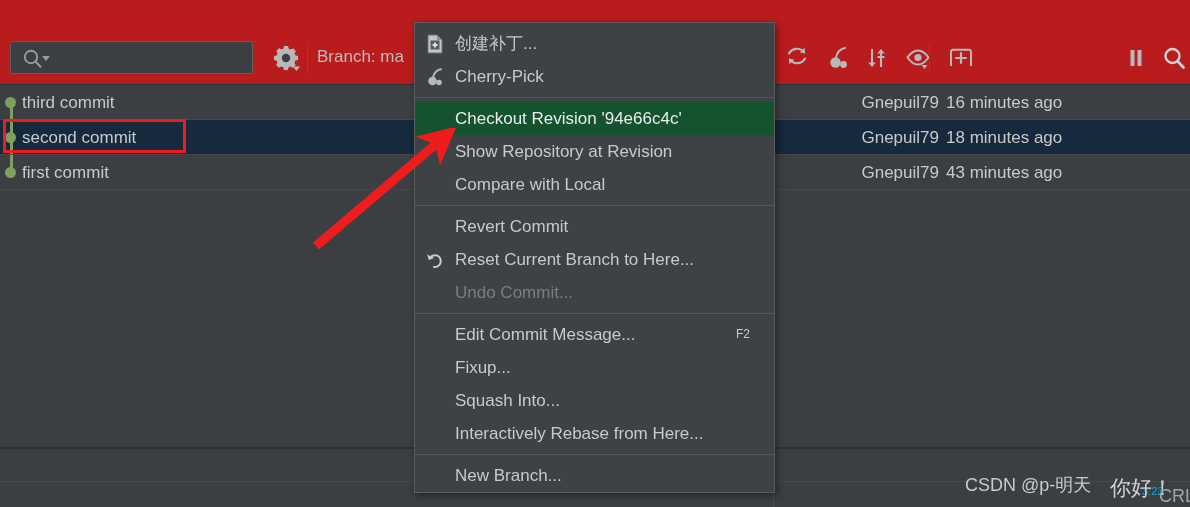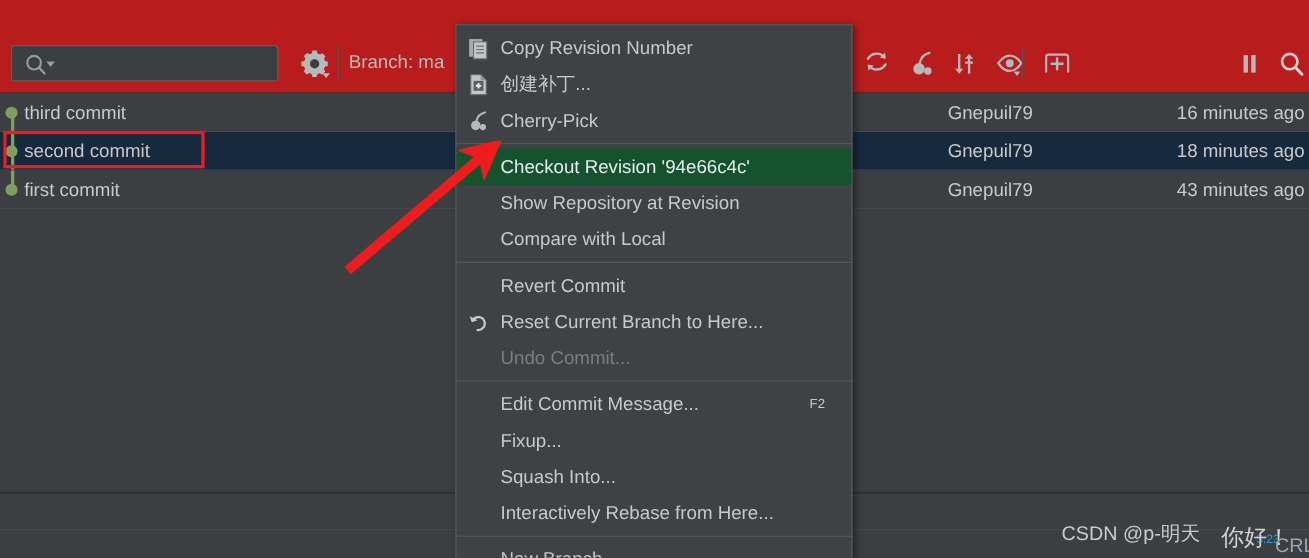--- a/index.html
+++ b/index.html
@@ -139,21 +139,21 @@
     right: 251px;
   }
   .commit-date {
     position: absolute;
     top: 8px;
     right: 4px;
     width: 240px;
     font-size: 17px;
     color: #c7c9cb;
     white-space: nowrap;
-    text-align: right;
+    text-align: left;
   }
   .ref-chip {
     position: absolute;
     top: 7px;
     right: 420px;
     height: 22px;
     padding: 0 7px 0 26px;
     line-height: 22px;
     background: #4e5254;
     color: #a9abad;
@@ -401,32 +401,20 @@
 
 </div>
 
 <div id="vert-divider-right-2"></div>
 <div id="panel-divider-1"></div>
 <div id="panel-divider-2"></div>
 <div id="vert-divider-right"></div>
 
 <div id="context-menu">
 
-  <div class="menu-item">
-    <svg class="mi-icon" viewBox="0 0 22 22">
-      <rect x="2.5" y="2.5" width="12" height="16" fill="#a9abad"></rect>
-      <rect x="6.5" y="5" width="12" height="15.5" fill="#c3c5c7" stroke="#6b6e70" stroke-width="1"></rect>
-      <g stroke="#6b6e70" stroke-width="1.1">
-        <line x1="9" y1="9" x2="16" y2="9"></line>
-        <line x1="9" y1="12" x2="16" y2="12"></line>
-        <line x1="9" y1="15" x2="16" y2="15"></line>
-      </g>
-    </svg>
-    <span>Copy Revision Number</span>
-  </div>
 
   <div class="menu-item">
     <svg class="mi-icon" viewBox="0 0 22 22">
       <path d="M4 2h9l5 5v13H4z" fill="#c3c5c7" stroke="#6b6e70" stroke-width="1"></path>
       <path d="M13 2v5h5z" fill="#8f9193"></path>
       <rect x="6.5" y="7.5" width="9" height="9" fill="#5a5d5f"></rect>
       <line x1="11" y1="9.5" x2="11" y2="14.5" stroke="#e6e8ea" stroke-width="1.8"></line>
       <line x1="8.5" y1="12" x2="13.5" y2="12" stroke="#e6e8ea" stroke-width="1.8"></line>
     </svg>
     <span>创建补丁...</span>

